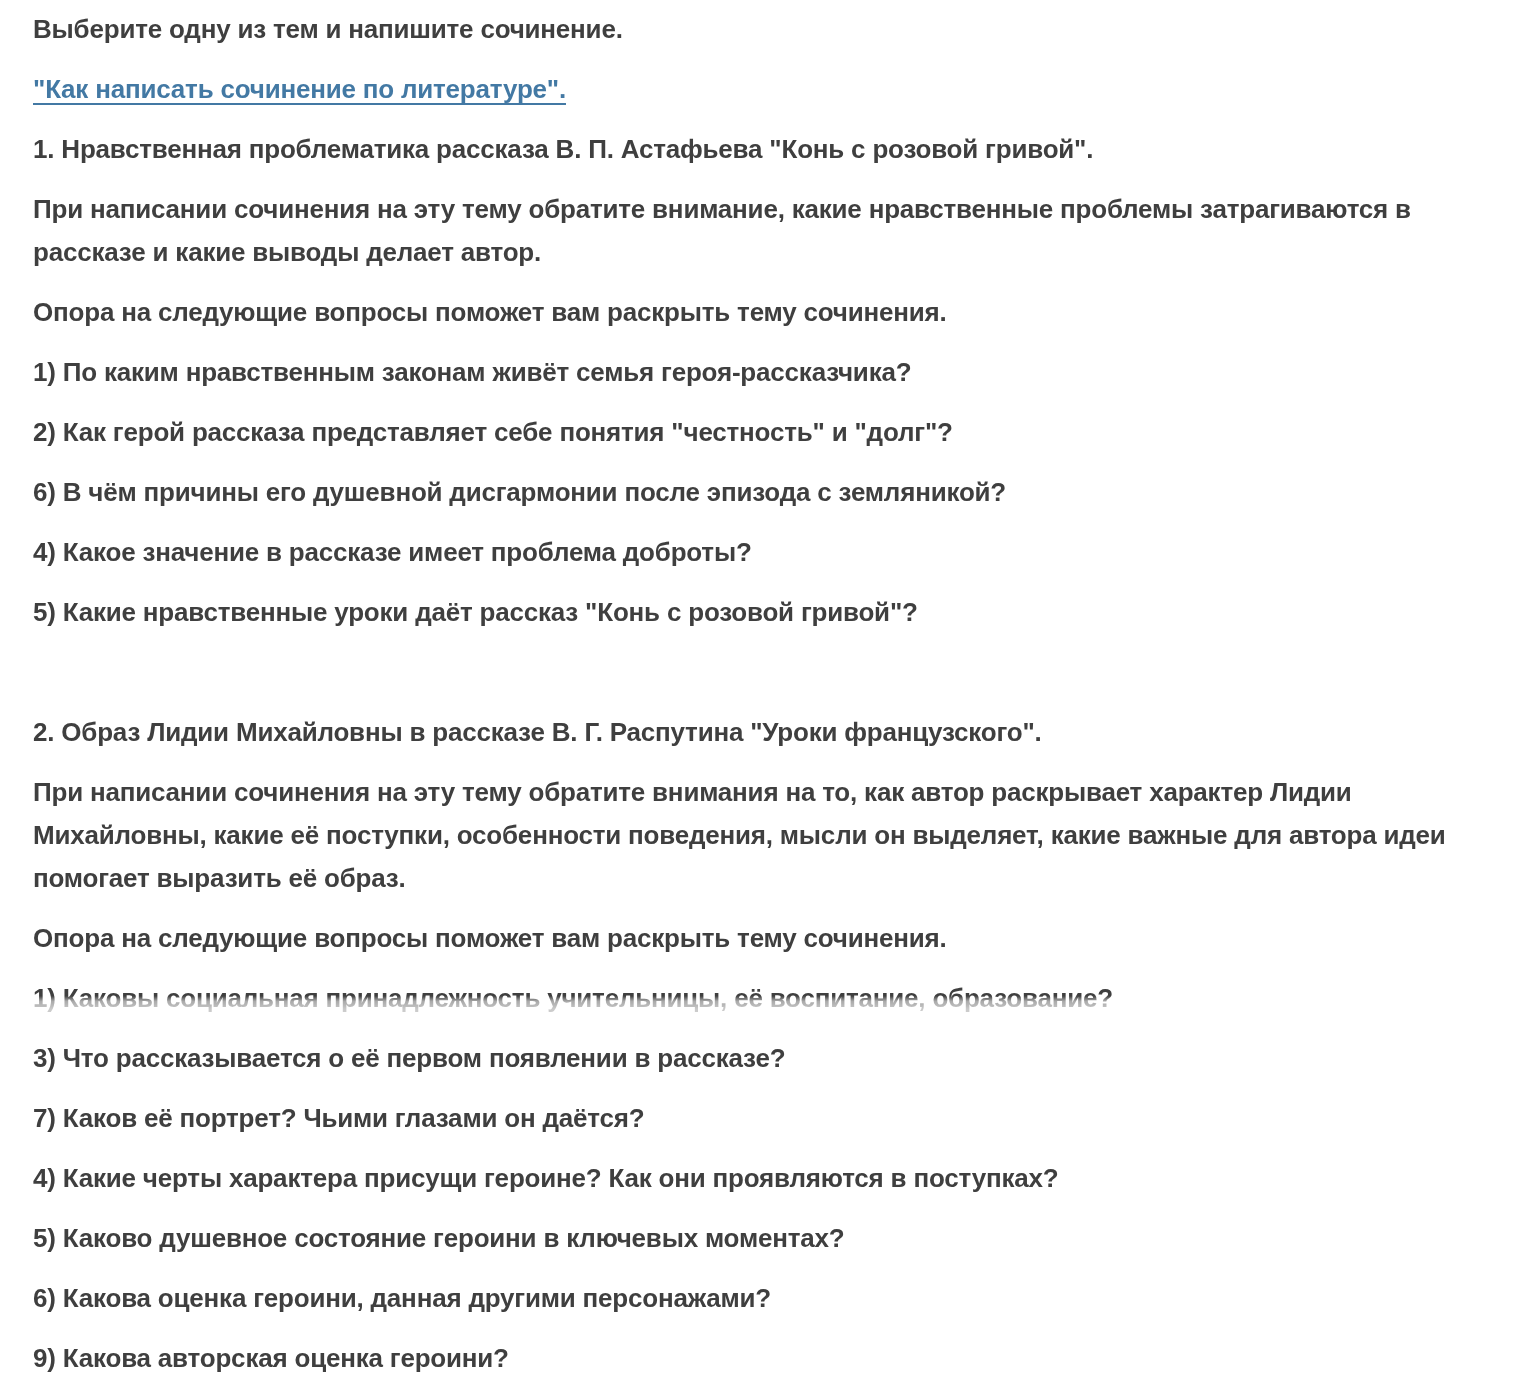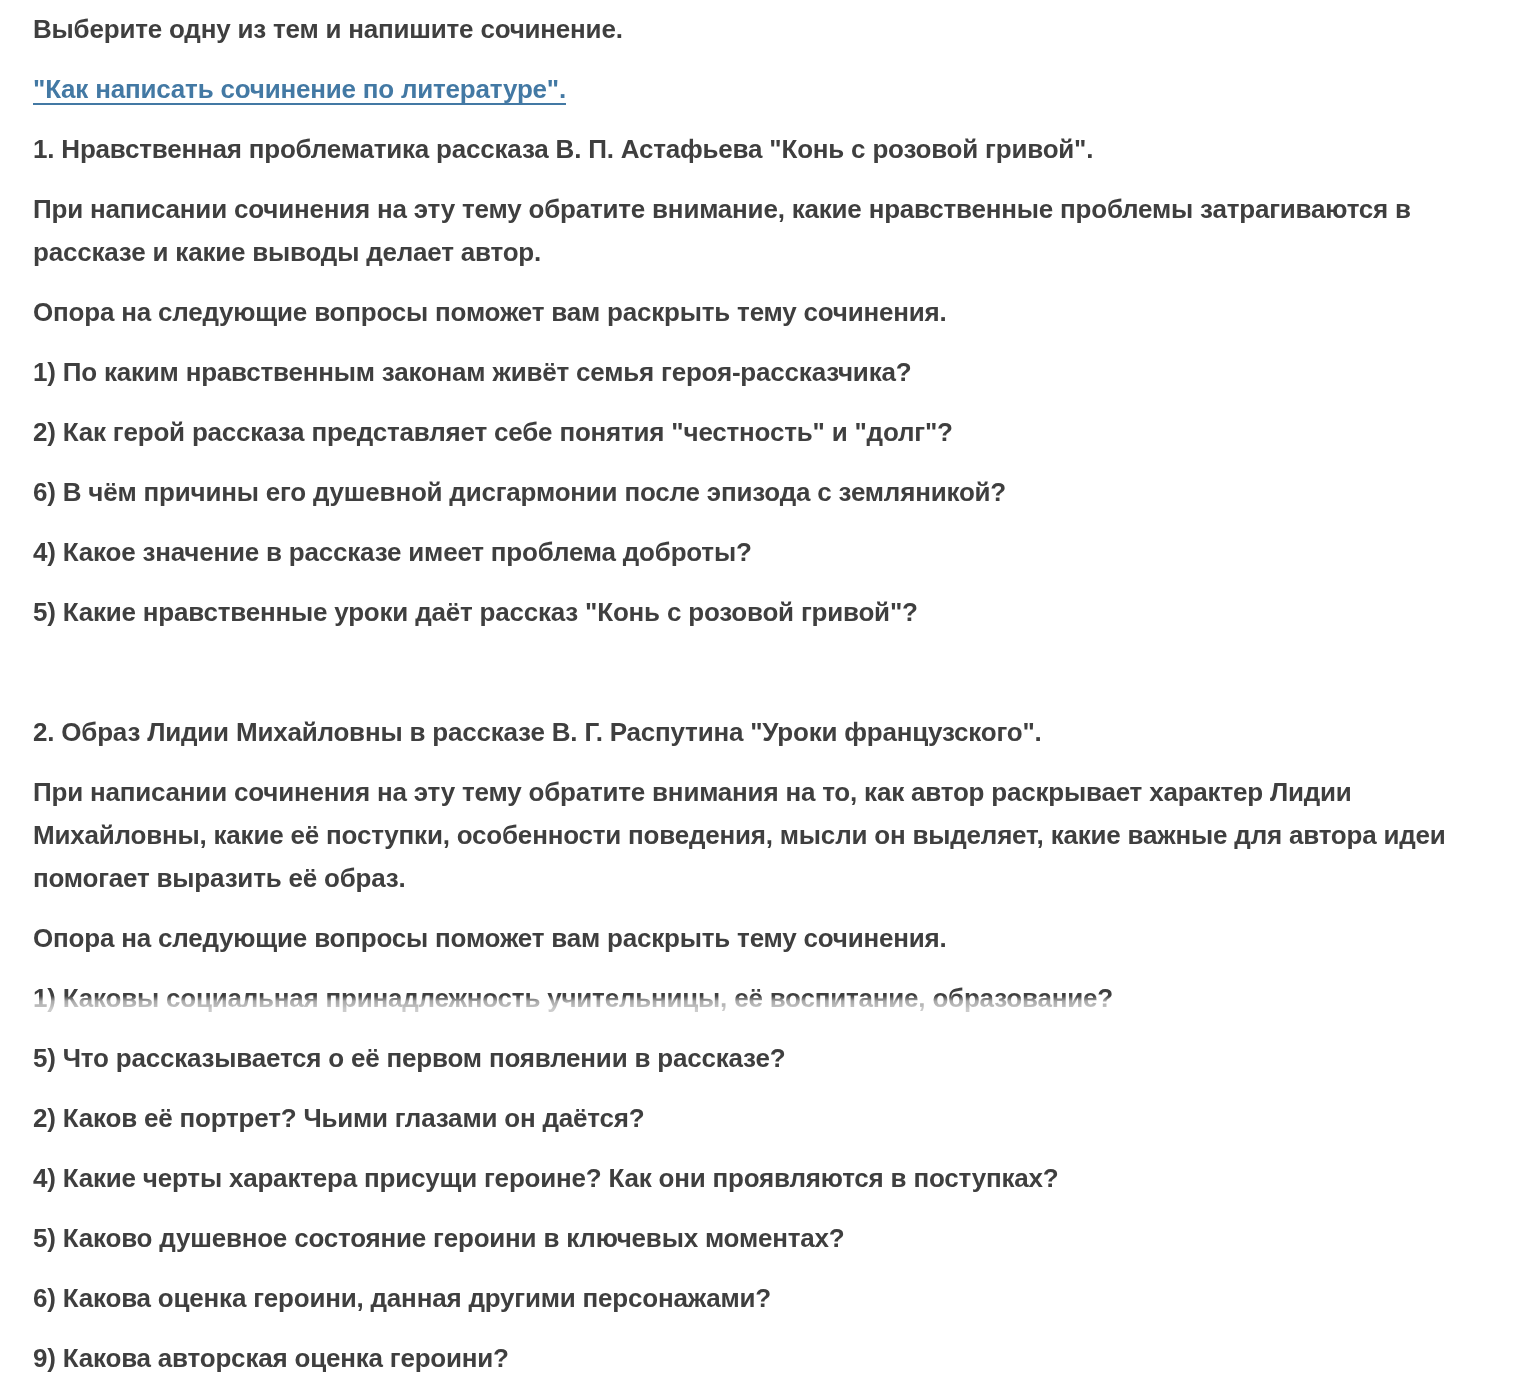--- a/index.html
+++ b/index.html
@@ -72,21 +72,21 @@
     <p>5) Какие нравственные уроки даёт рассказ "Конь с розовой гривой"?</p>
   </section>
 
   <div class="paragraph-break"></div>
 
   <section>
     <p>2. Образ Лидии Михайловны в рассказе В. Г. Распутина "Уроки французского".</p>
     <p>При написании сочинения на эту тему обратите внимания на то, как автор раскрывает характер Лидии Михайловны, какие её поступки, особенности поведения, мысли он выделяет, какие важные для автора идеи помогает выразить её образ.</p>
     <p>Опора на следующие вопросы поможет вам раскрыть тему сочинения.</p>
     <p class="seam-faded">1) Каковы социальная принадлежность учительницы, её воспитание, образование?</p>
-    <p>5) Что рассказывается о её первом появлении в рассказе?</p>
-    <p>2) Каков её портрет? Чьими глазами он даётся?</p>
+    <p>3) Что рассказывается о её первом появлении в рассказе?</p>
+    <p>7) Каков её портрет? Чьими глазами он даётся?</p>
     <p>4) Какие черты характера присущи героине? Как они проявляются в поступках?</p>
     <p>5) Каково душевное состояние героини в ключевых моментах?</p>
     <p>6) Какова оценка героини, данная другими персонажами?</p>
     <p>9) Какова авторская оценка героини?</p>
   </section>
 
 </main>
 
 </body></html>

